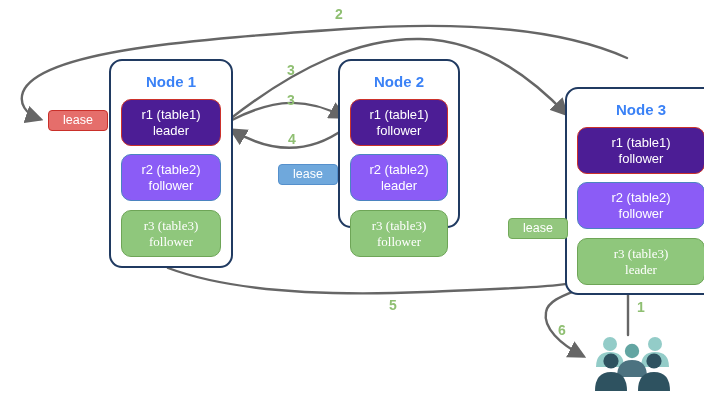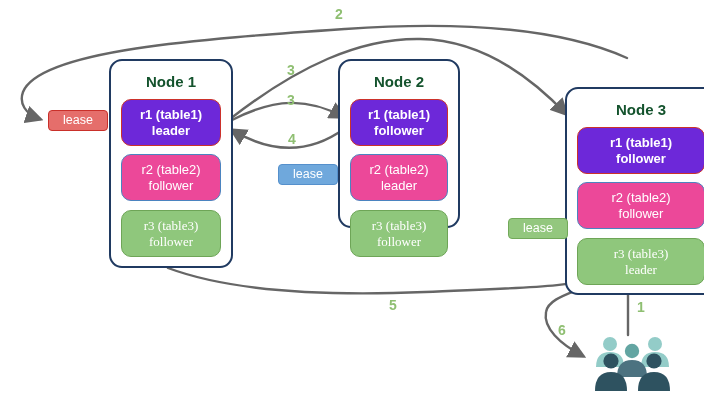--- a/index.html
+++ b/index.html
@@ -10,30 +10,30 @@
   svg.layer{position:absolute;left:0;top:0;width:704px;height:405px;pointer-events:none;}
   .node{
     position:absolute;background:#fff;border:2px solid #203A61;border-radius:13px;
     box-sizing:border-box;
   }
   .node1{left:109px;top:59px;width:124px;height:209px;}
   .node2{left:338px;top:59px;width:122px;height:169px;}
   .node3{left:565px;top:59px;width:152px;height:208px;margin-top:28px;}
   .node-title{
     position:absolute;top:12px;left:0;right:0;text-align:center;
-    font-size:15px;font-weight:bold;color:#14532d;
+    font-size:15px;font-weight:bold;color:#3b82f6;
   }
   .replica{
     position:absolute;left:10px;right:10px;height:47px;border-radius:10px;
     display:flex;flex-direction:column;align-items:center;justify-content:center;
     color:#fff;font-size:13px;line-height:16px;text-align:center;box-sizing:border-box;
   }
   .row1{top:38px;} .row2{top:93px;} .row3{top:149px;}
-  .rep-red{background:#6d28d9;border:1.5px solid #CC322B;font-weight:bold;}
-  .rep-blue{background:#ec4899;border:1.5px solid #4B84C0;}
+  .rep-red{background:#4c1d95;border:1.5px solid #CC322B;}
+  .rep-blue{background:#8b5cf6;border:1.5px solid #4B84C0;}
   .rep-green{background:#8FC77C;border:1.5px solid #6EA557;font-family:Liberation Serif, serif;}
   .lease{
     position:absolute;color:#fff;font-size:12.5px;line-height:17px;
     padding:1px 14px;border-radius:4px;box-sizing:border-box;
   }
   .lease-red{left:48px;top:110px;background:#E56E6B;border:1.5px solid #C9302A;}
   .lease-blue{left:278px;top:164px;background:#6FA8DC;border:1.5px solid #5590CC;}
   .lease-green{left:508px;top:218px;background:#93C77E;border:1.5px solid #72A95A;}
   .step{
     position:absolute;width:14px;text-align:center;

